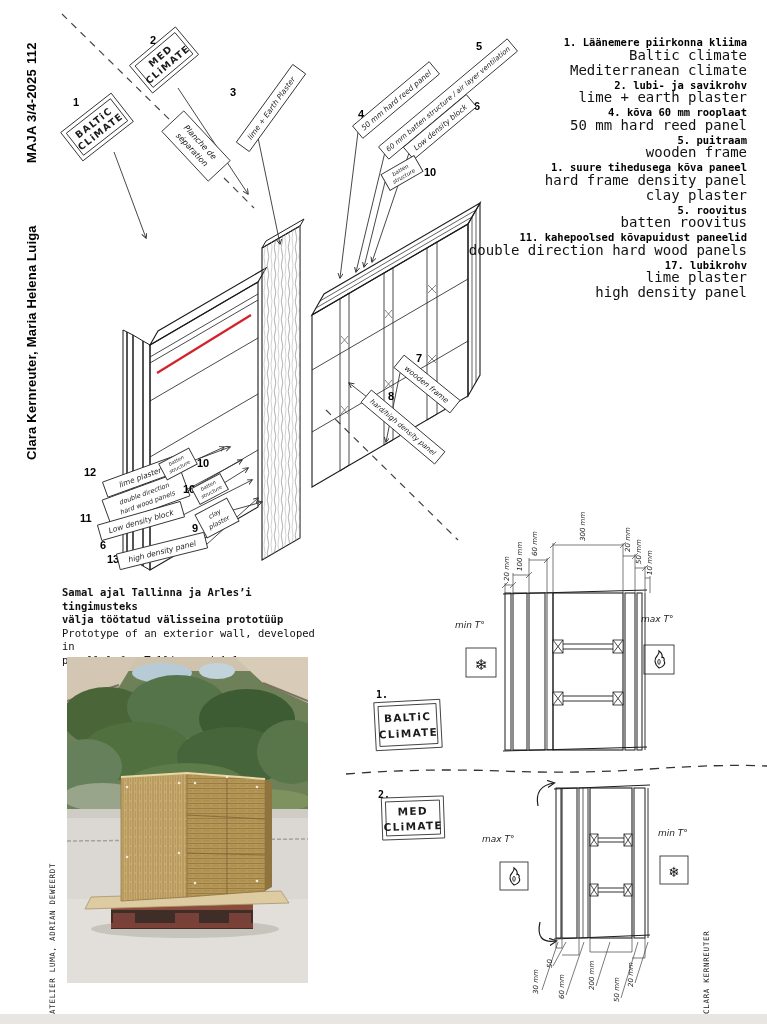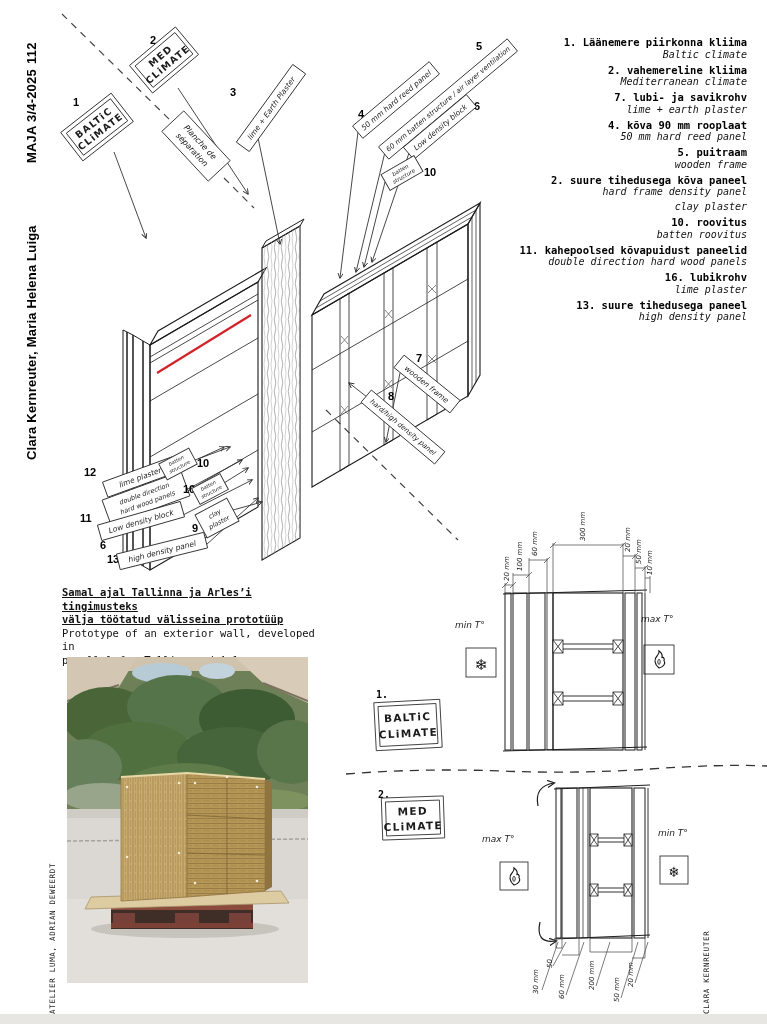--- a/index.html
+++ b/index.html
@@ -5,24 +5,24 @@
   html,body{margin:0;padding:0;background:#fff;}
   .page{position:relative;width:767px;height:1024px;background:#ffffff;overflow:hidden;
         font-family:"DejaVu Sans",sans-serif;color:#111;}
   .vt{position:absolute;transform-origin:0 0;transform:rotate(-90deg);white-space:nowrap;}
   .meta{font-family:"Liberation Sans",sans-serif;font-weight:bold;font-size:13px;letter-spacing:.2px;color:#000;}
   .credit{font-family:"DejaVu Sans Mono",monospace;font-size:7.5px;letter-spacing:.7px;color:#222;}
   .legend{position:absolute;top:36px;right:20px;width:340px;text-align:right;
           font-family:"DejaVu Sans Mono",monospace;}
   .leg{margin-bottom:3px;}
   .leg .et{font-weight:bold;font-size:10.5px;line-height:12.5px;color:#000;}
-  .leg .en{font-size:10px;line-height:12px;color:#111;font-style:italic;}
+  .leg .en{font-size:14px;line-height:12px;color:#111;}
   .caption{position:absolute;left:62px;top:586px;width:270px;
            font-family:"DejaVu Sans Mono",monospace;font-size:10.5px;line-height:13.5px;color:#111;}
-  .caption .b{font-weight:bold;text-decoration:underline;}
+  .caption .b{font-weight:bold;}
   .bottombar{position:absolute;left:0;bottom:0;width:767px;height:10px;background:#e8e6e2;}
   svg{position:absolute;}
   .hand{font-family:"DejaVu Sans",sans-serif;font-style:italic;fill:#1b1b1b;}
   .cap{font-family:"DejaVu Sans",sans-serif;font-weight:600;letter-spacing:1.3px;fill:#1b1b1b;}
   .num{font-family:"Liberation Sans",sans-serif;font-weight:bold;font-size:11px;fill:#000;}
   .monoB{font-family:"DejaVu Sans Mono",monospace;font-weight:bold;font-size:10px;fill:#000;}
   .ink{stroke:#1c1c1c;fill:none;}
   .lbox{fill:#ffffff;stroke:#333;stroke-width:0.9;}
   .leader{stroke:#333;stroke-width:0.9;fill:none;}
   .dim{stroke:#444;stroke-width:0.7;fill:none;}
@@ -435,56 +435,54 @@
       </g>
     </g>
   </svg>
 
   <div class="legend">
     <div class="leg">
         <div class="et">1. Läänemere piirkonna kliima</div>
         <div class="en">Baltic climate</div>
       </div>
     <div class="leg">
-        <div class="et">2. vahemereline kliima</div>
         <div class="en">Mediterranean climate</div>
       </div>
     <div class="leg">
-        <div class="et">7. lubi- ja savikrohv</div>
+        <div class="et">2. lubi- ja savikrohv</div>
         <div class="en">lime + earth plaster</div>
       </div>
     <div class="leg">
-        <div class="et">4. kõva 90 mm rooplaat</div>
+        <div class="et">4. kõva 60 mm rooplaat</div>
         <div class="en">50 mm hard reed panel</div>
       </div>
     <div class="leg">
         <div class="et">5. puitraam</div>
         <div class="en">wooden frame</div>
       </div>
     <div class="leg">
-        <div class="et">2. suure tihedusega kõva paneel</div>
+        <div class="et">1. suure tihedusega kõva paneel</div>
         <div class="en">hard frame density panel</div>
       </div>
     <div class="leg">
         <div class="en">clay plaster</div>
       </div>
     <div class="leg">
-        <div class="et">10. roovitus</div>
+        <div class="et">5. roovitus</div>
         <div class="en">batten roovitus</div>
       </div>
     <div class="leg">
         <div class="et">11. kahepoolsed kõvapuidust paneelid</div>
         <div class="en">double direction hard wood panels</div>
       </div>
     <div class="leg">
-        <div class="et">16. lubikrohv</div>
+        <div class="et">17. lubikrohv</div>
         <div class="en">lime plaster</div>
       </div>
     <div class="leg">
-        <div class="et">13. suure tihedusega paneel</div>
         <div class="en">high density panel</div>
       </div>
   </div>
 
   <div class="caption">
     <div class="b">Samal ajal Tallinna ja Arles’i tingimusteks</div>
     <div class="b">välja töötatud välisseina prototüüp</div>
     <div>Prototype of an exterior wall, developed in</div>
     <div>parallel for Tallinn and Arles</div>
   </div>

